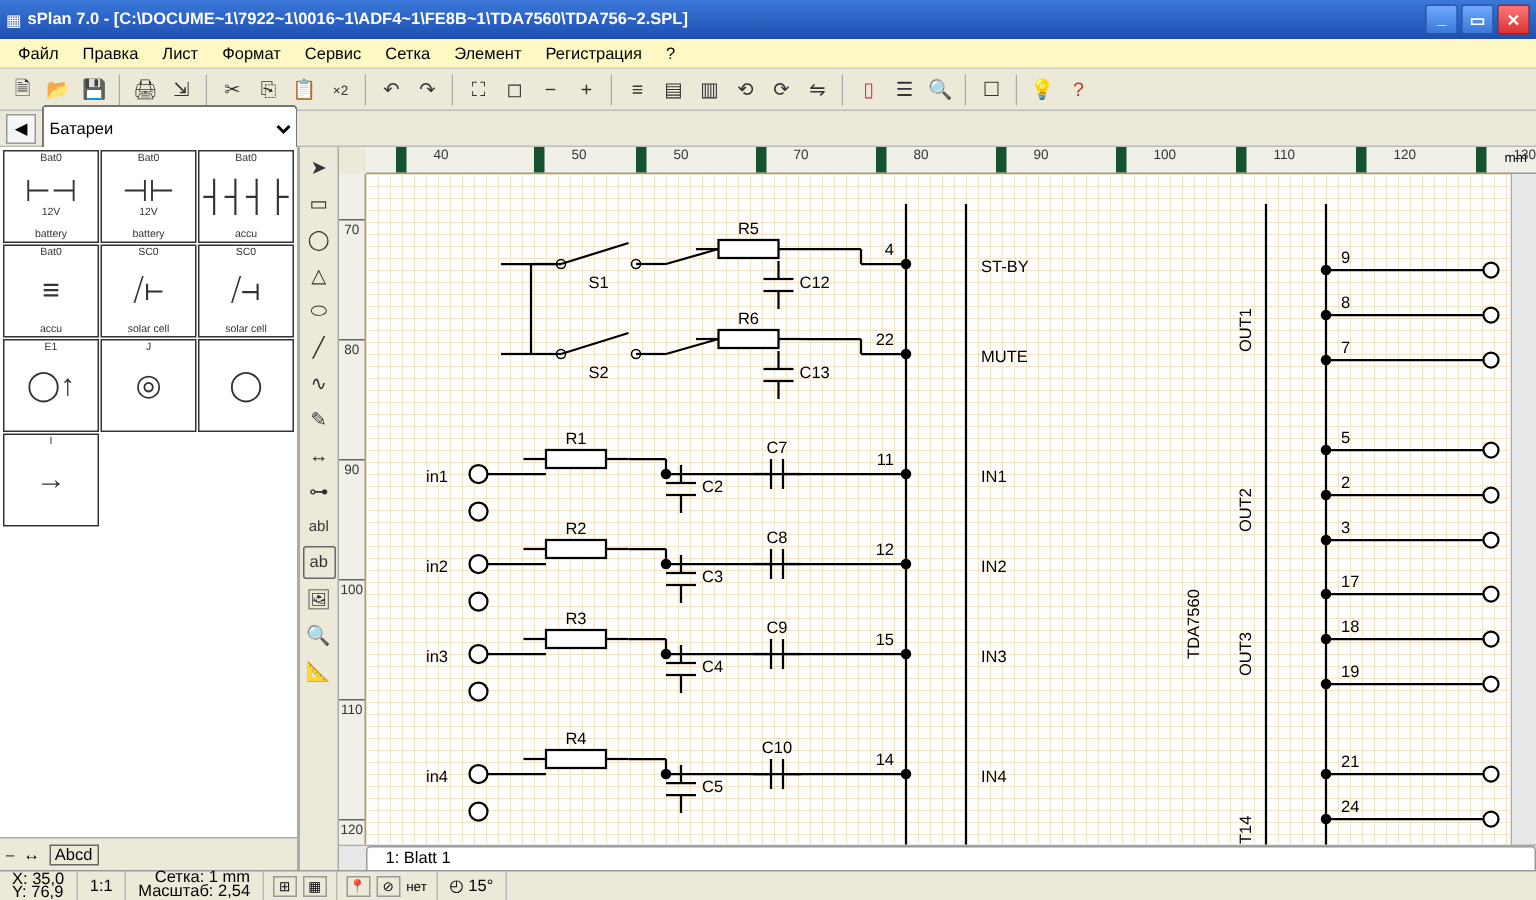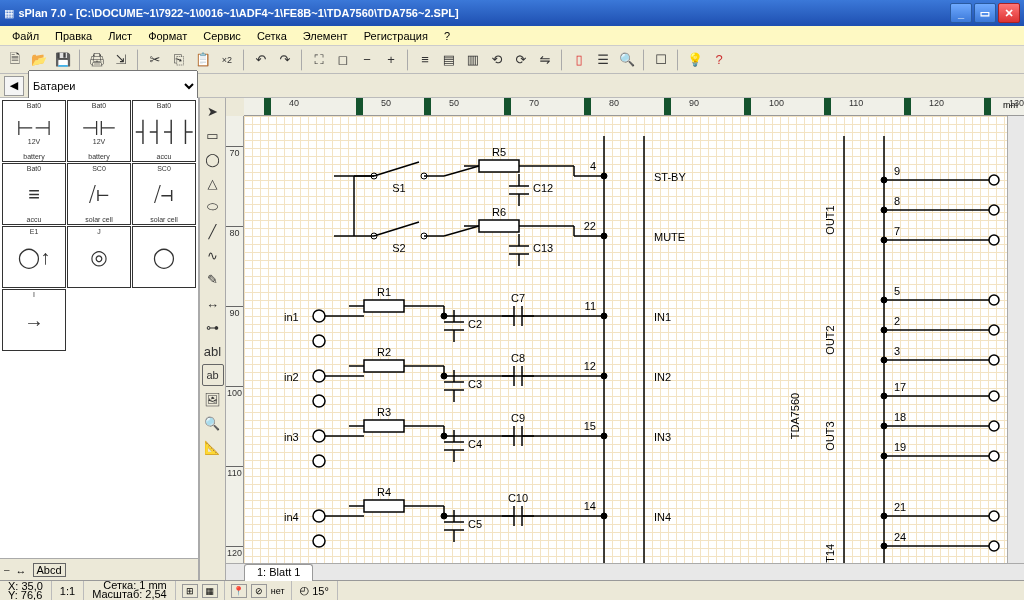--- a/index.html
+++ b/index.html
@@ -36,21 +36,21 @@
 .canvas { flex:1; background:#fff; position:relative; overflow:hidden;
   background-image:
     linear-gradient(#f3e3c3 1px, transparent 1px),
     linear-gradient(90deg,#f3e3c3 1px, transparent 1px),
     linear-gradient(#e4cfa0 1px, transparent 1px),
     linear-gradient(90deg,#e4cfa0 1px, transparent 1px);
   background-size: 8px 8px, 8px 8px, 80px 80px, 80px 80px;
 }
 .canvas svg { position:absolute; top:0; left:0; }
 .scroll-v { width:17px; background:#e8e8e8; border-left:1px solid #aaa;}
-.scroll-h-area { height:17px; display:flex; background:#e8e8e8; border-top:1px solid #aaa;}
+.scroll-h-area { height:17px; display:flex; background:#e8e8e8; border-top:1px solid #aaa;flex-direction:column;}
 .tab { padding:0 12px; border:1px solid #999; border-bottom:none; background:#fff; margin-left:18px; height:17px; line-height:15px; border-radius:3px 3px 0 0; cursor:pointer;}
 .statusbar { height:20px; background:#ece9d8; border-top:1px solid #999; display:flex; align-items:center; font-size:10px; gap:0;}
 .statusbar .cell { padding:0 8px; border-right:1px solid #bbb; height:100%; display:flex; align-items:center; white-space:nowrap;}
 .statusbar .mini { display:flex; gap:4px; padding:0 6px;}
 .statusbar .mini span { width:16px; height:14px; border:1px solid #999; display:flex; align-items:center; justify-content:center; font-size:9px;}
 text { font-family: Arial, sans-serif; }
 </style>
 </head>
 <body>
 
@@ -194,21 +194,21 @@
     <div class="tbtn">➤</div>
     <div class="tbtn">▭</div>
     <div class="tbtn">◯</div>
     <div class="tbtn">△</div>
     <div class="tbtn">⬭</div>
     <div class="tbtn">╱</div>
     <div class="tbtn">∿</div>
     <div class="tbtn">✎</div>
     <div class="tbtn">↔</div>
     <div class="tbtn">⊶</div>
-    <div class="tbtn" style="font-size:13px;">abl</div>
+    <div class="tbtn" style="font-size:10px;">abl</div>
     <div class="tbtn" style="font-size:11px;border:1px solid #666;">ab</div>
     <div class="tbtn">🖼</div>
     <div class="tbtn">🔍</div>
     <div class="tbtn">📐</div>
   </div>
 
   <div class="canvas-wrap">
     <div class="ruler-h" id="rulerh">
       <span class="mm">mm</span>
     <span class="tick" style="left: 20px;">40</span>
@@ -446,21 +446,21 @@
     <div class="scroll-h-area">
       <div class="tab">1: Blatt 1</div>
       <div style="flex:1"></div>
     </div>
   </div>
 </div>
 
 <div class="statusbar">
   <div class="cell" style="flex-direction:column;align-items:flex-start;line-height:9px;padding-top:1px;">
     <span>X: 35,0</span>
-    <span>Y: 76,6</span>
+    <span>Y: 76,9</span>
   </div>
   <div class="cell">1:1</div>
   <div class="cell" style="flex-direction:column;align-items:flex-end;line-height:9px;">
     <span>Сетка: 1 mm</span>
     <span>Масштаб:  2,54</span>
   </div>
   <div class="cell mini">
     <span>⊞</span>
     <span>▦</span>
   </div>

